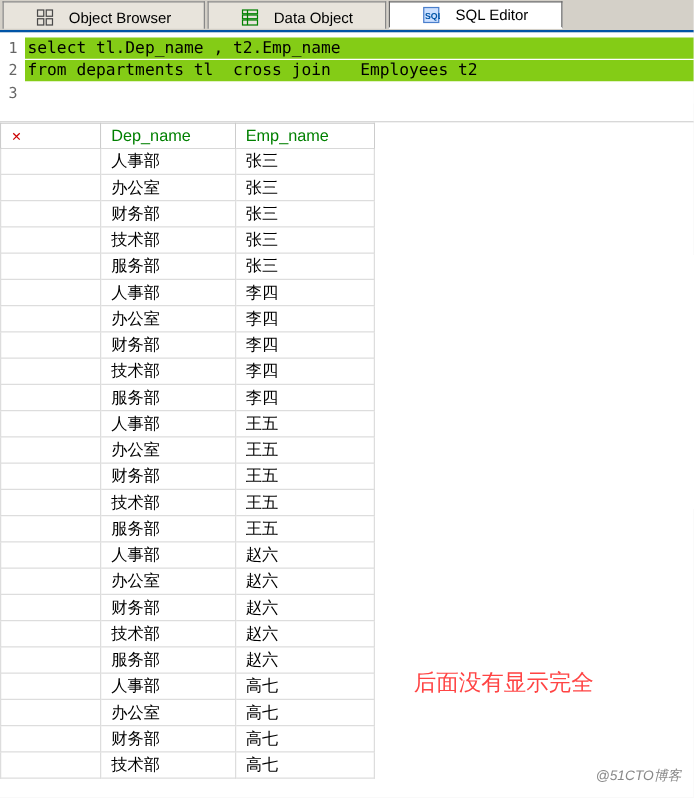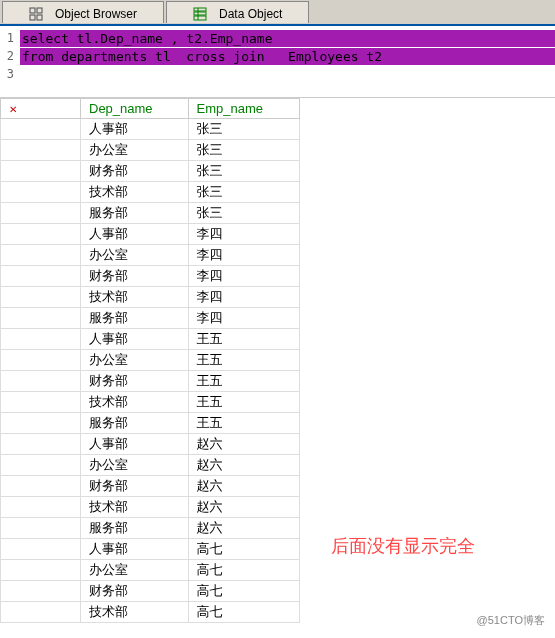--- a/index.html
+++ b/index.html
@@ -82,21 +82,21 @@
       font-family: Consolas, monospace;
       font-size: 13px;
       color: #000;
       background: #ffffc0;
       white-space: pre;
       flex: 1;
       padding: 1px 2px;
     }
 
     .sql-text.highlighted {
-      background: #a21caf;
+      background: #84cc16;
     }
 
     .sql-empty {
       background: #fff;
     }
 
     
     .results-area {
       background: #fff;
       overflow: auto;
@@ -164,20 +164,21 @@
       flex-direction: column;
       height: calc(638px - 26px);
     }
 
     .watermark {
       position: absolute;
       bottom: 10px;
       right: 10px;
       color: #888;
       font-size: 11px;
+      font-style: italic;
     }
 
     .note-text {
       position: absolute;
       color: #ff4444;
       font-size: 18px;
       right: 80px;
       bottom: 80px;
     }
   </style>
@@ -199,20 +200,29 @@
   <div class="tab">
     <span class="tab-icon">
       <svg width="14" height="14" viewBox="0 0 14 14">
         <rect x="1" y="1" width="12" height="3" fill="none" stroke="#008000" stroke-width="1"></rect>
         <rect x="1" y="5" width="12" height="3" fill="none" stroke="#008000" stroke-width="1"></rect>
         <rect x="1" y="9" width="12" height="4" fill="none" stroke="#008000" stroke-width="1"></rect>
         <line x1="5" y1="1" x2="5" y2="13" stroke="#008000" stroke-width="1"></line>
       </svg>
     </span>
     <span>Data Object</span>
+  </div>
+  <div class="tab active">
+    <span class="tab-icon">
+      <svg width="14" height="14" viewBox="0 0 14 14">
+        <rect x="1" y="1" width="12" height="12" fill="#cce0ff" stroke="#4a7fcc" stroke-width="1"></rect>
+        <text x="2" y="10" font-size="7" fill="#0054a6" font-family="Arial" font-weight="bold">SQL</text>
+      </svg>
+    </span>
+    <span>SQL Editor</span>
   </div>
 </div>
 
 <div class="main-content">
 
   <div class="sql-editor">
     <div class="sql-line">
       <span class="line-number">1</span>
       <span class="sql-text highlighted">select tl.Dep_name , t2.Emp_name</span>
     </div>

